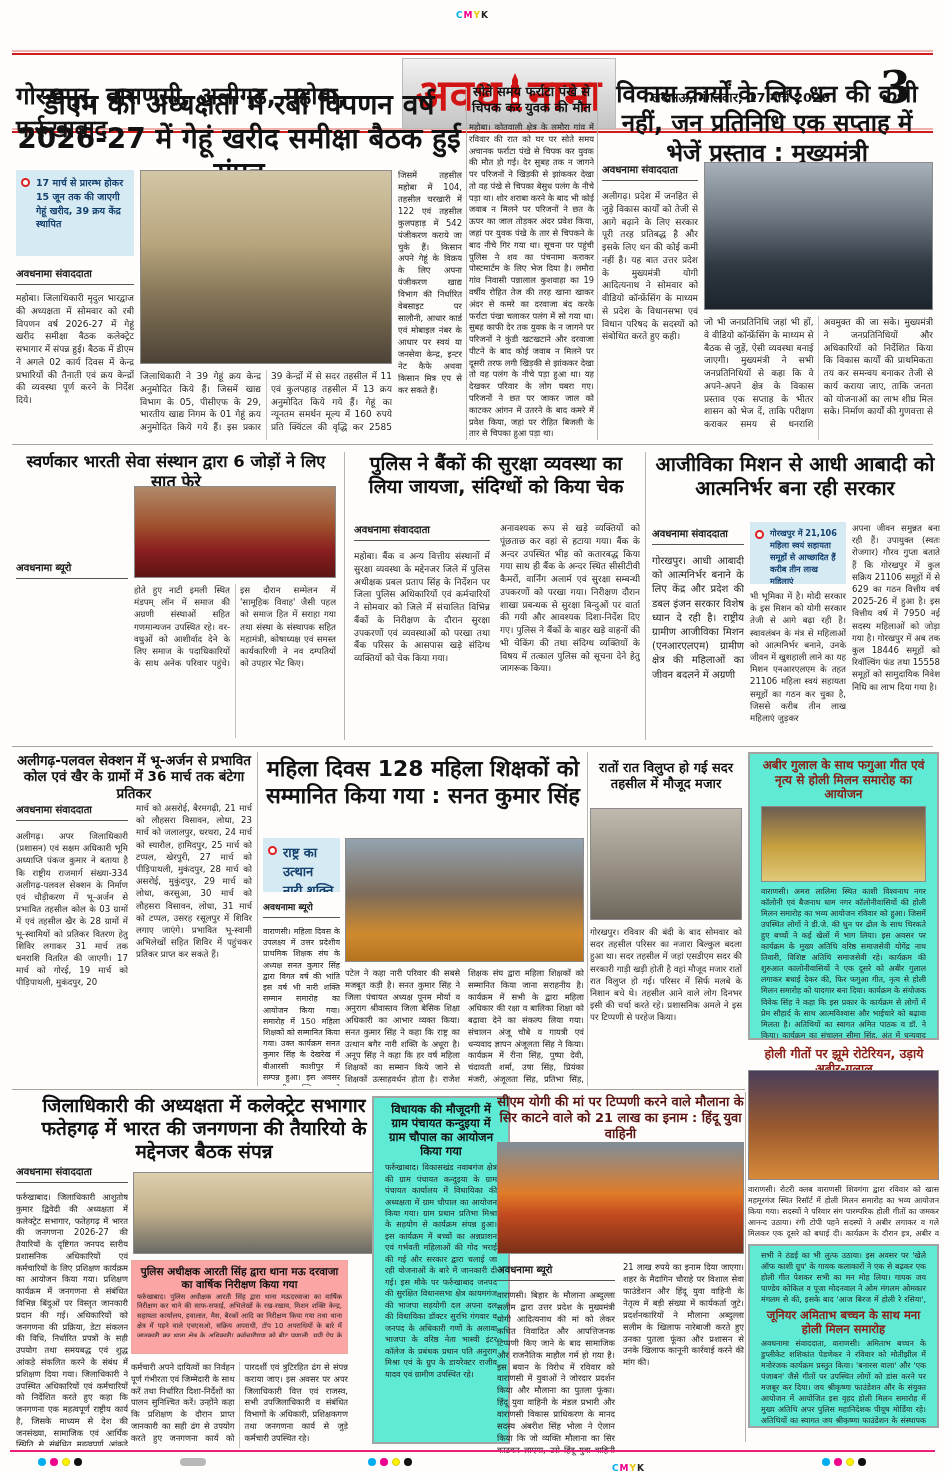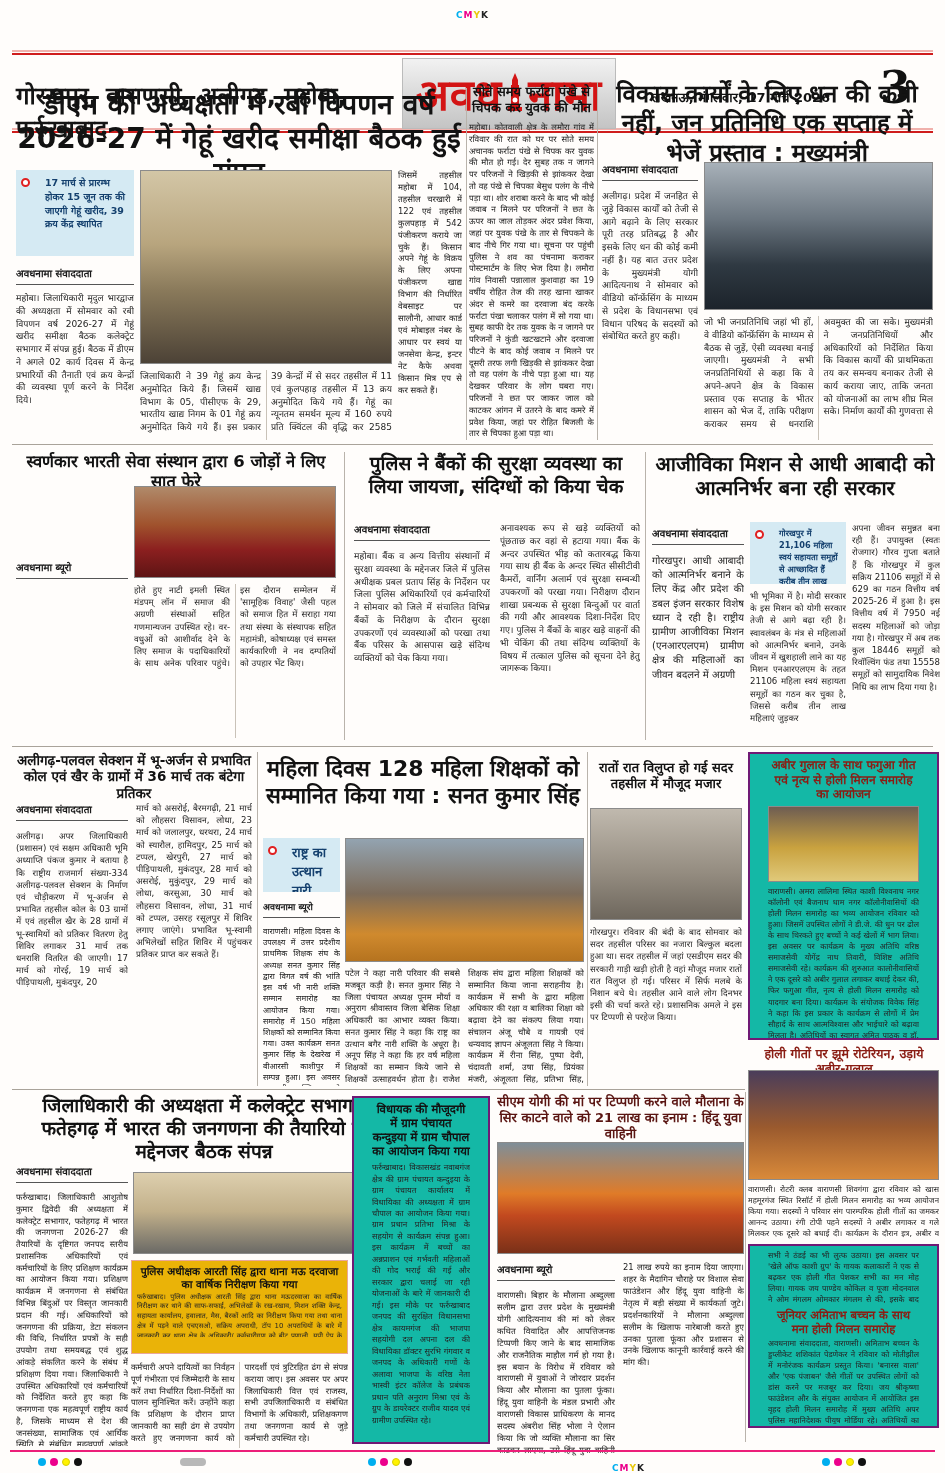--- a/index.html
+++ b/index.html
@@ -7,21 +7,21 @@
   .page { position:relative; width:945px; height:1473px; background:#fffdfb; margin:0 auto; overflow:hidden; }
 
   
   .hl { font-weight:800; color:#121212; text-align:center; line-height:1.22; }
   .hl-maroon { color:#8a1d14; }
   .byline { font-weight:700; font-size:10px; color:#1a1a1a; padding-bottom:4px; border-bottom:1px solid #555; }
   .body-txt { font-size:9px; line-height:1.42; text-align:justify; color:#232323; overflow:hidden; }
   .abs { position:absolute; }
 
   
-  .kicker { background:#d5eaf3; padding:6px 5px 6px 5px; display:flex; gap:15px; align-items:flex-start; overflow:hidden; }
+  .kicker { background:#d5eaf3; padding:6px 5px 6px 5px; display:flex; gap:6px; align-items:flex-start; overflow:hidden; }
   .kicker .ring { flex:0 0 auto; width:9px; height:9px; border:2.5px solid #e02020; border-radius:50%; margin-top:2px; background:#fff; }
   .kicker .ktxt { font-size:9.5px; font-weight:700; color:#14406e; line-height:1.45; }
 
   
   .photo { border:1px solid #8b8b8b; overflow:hidden; }
   .ph-meeting   { background:linear-gradient(180deg,#d3c6a6 0%,#b8a57e 38%,#8a7a5b 62%,#4c4236 100%); }
   .ph-vidconf   { background:linear-gradient(180deg,#a8b1b9 0%,#6b7680 38%,#2f3942 70%,#1c232b 100%); }
   .ph-wedding   { background:linear-gradient(180deg,#b08a6a 0%,#a0522d 42%,#8b1f1f 70%,#5e1414 100%); }
   .ph-award     { background:linear-gradient(180deg,#93a3b0 0%,#7d6c5a 45%,#d08a2e 78%,#b5731f 100%); }
   .ph-mazar     { background:linear-gradient(180deg,#c0b9ae 0%,#948c80 58%,#6e675d 100%); }
@@ -29,22 +29,22 @@
   .ph-rotary    { background:linear-gradient(180deg,#4a3d5a 0%,#9a5a2e 52%,#d98a3a 100%); }
   .ph-protest   { background:linear-gradient(180deg,#7f8e98 0%,#e07b28 46%,#c2491f 66%,#7a3018 100%); }
   .ph-census    { background:linear-gradient(180deg,#ddcfae 0%,#c2b08a 48%,#6b6a66 100%); }
 
   
   .vrule { position:absolute; width:1px; background:#b9b3ab; }
   .hrule { position:absolute; height:1px; background:#a9a39a; }
   .red-rule { position:absolute; left:12px; right:12px; height:2px; background:#cf1d1d; box-shadow:0 -3px 0 0 #f0b1ac; }
 
   
-  .redbox { border:2px solid #701a75; background:#14b8a6; padding:4px 18px; overflow:hidden; }
-  .pinkbox { background:#eab308; border:1px solid #eaa79b; padding:4px 5px; overflow:hidden; }
+  .redbox { border:2px solid #a3a3a3; background:#5eead4; padding:4px 11px; overflow:hidden; }
+  .pinkbox { background:#fca5a5; border:1px solid #eaa79b; padding:4px 5px; overflow:hidden; }
 
   
   .logo-plate { background:linear-gradient(180deg,#f2f2f2 0%,#d8d8d8 55%,#c4c4c4 100%); border:1px solid #bbb; display:flex; align-items:center; justify-content:center; gap:3px; }
   .logo-word { font-size:43px; font-weight:800; color:#d31414; letter-spacing:1px; }
 
   
   .cmyk-label span { font-weight:700; font-size:9px; letter-spacing:1px; }
   .c-c{color:#00aeef}.c-m{color:#ec008c}.c-y{color:#e8c80c}.c-k{color:#222}
   .dotrow { display:flex; gap:4px; }
   .dot { width:8px; height:8px; border-radius:50%; }
@@ -160,21 +160,21 @@
   <div class="abs byline" style="left:16px;top:1164px;width:112px;">अवधनामा संवाददाता</div>
   <div class="abs body-txt" style="left:16px;top:1192px;width:112px;height:254px;font-size:8.3px;">फर्रुखाबाद। जिलाधिकारी आशुतोष कुमार द्विवेदी की अध्यक्षता में कलेक्ट्रेट सभागार, फतेहगढ़ में भारत की जनगणना 2026-27 की तैयारियों के दृष्टिगत जनपद स्तरीय प्रशासनिक अधिकारियों एवं कर्मचारियों के लिए प्रशिक्षण कार्यक्रम का आयोजन किया गया। प्रशिक्षण कार्यक्रम में जनगणना से संबंधित विभिन्न बिंदुओं पर विस्तृत जानकारी प्रदान की गई। अधिकारियों को जनगणना की प्रक्रिया, डेटा संकलन की विधि, निर्धारित प्रपत्रों के सही उपयोग तथा समयबद्ध एवं शुद्ध आंकड़े संकलित करने के संबंध में प्रशिक्षण दिया गया। जिलाधिकारी ने उपस्थित अधिकारियों एवं कर्मचारियों को निर्देशित करते हुए कहा कि जनगणना एक महत्वपूर्ण राष्ट्रीय कार्य है, जिसके माध्यम से देश की जनसंख्या, सामाजिक एवं आर्थिक स्थिति से संबंधित महत्वपूर्ण आंकड़े प्राप्त होते हैं। अतः सभी अधिकारी एवं</div>
   <div class="abs photo ph-census" style="left:133px;top:1172px;width:260px;height:82px;"></div>
 
   <div class="abs pinkbox" style="left:131px;top:1260px;width:217px;height:94px;">
     <div class="hl" style="font-size:10.5px;">पुलिस अधीक्षक आरती सिंह द्वारा थाना मऊ दरवाजा का वार्षिक निरीक्षण किया गया</div>
     <div class="body-txt" style="font-size:6.9px;height:44px;margin-top:2px;">फर्रुखाबाद। पुलिस अधीक्षक आरती सिंह द्वारा थाना मऊदरवाजा का वार्षिक निरीक्षण कर थाने की साफ-सफाई, अभिलेखों के रख-रखाव, मिशन शक्ति केन्द्र, सहायता कार्यालय, हवालात, मैस, बैरकों आदि का निरीक्षण किया गया तथा थाना क्षेत्र में पड़ने वाले एचएसओ, सक्रिय अपराधी, टॉप 10 अपराधियों के बारे में जानकारी कर थाना क्षेत्र के अधिकारी/ कर्मचारीगण को बीट प्रणाली, यूपी ऐप के सम्बन्ध में आवश्यक दिशा निर्देश दिये गये।</div>
   </div>
   <div class="abs body-txt cols2" style="left:131px;top:1362px;width:217px;height:86px;font-size:8.3px;">कर्मचारी अपने दायित्वों का निर्वहन पूर्ण गंभीरता एवं जिम्मेदारी के साथ करें तथा निर्धारित दिशा-निर्देशों का पालन सुनिश्चित करें। उन्होंने कहा कि प्रशिक्षण के दौरान प्राप्त जानकारी का सही ढंग से उपयोग करते हुए जनगणना कार्य को पारदर्शी एवं त्रुटिरहित ढंग से संपन्न कराया जाए। इस अवसर पर अपर जिलाधिकारी वित्त एवं राजस्व, सभी उपजिलाधिकारी व संबंधित विभागों के अधिकारी, प्रशिक्षकगण तथा जनगणना कार्य से जुड़े कर्मचारी उपस्थित रहे।</div>
 
-  <div class="abs redbox" style="left:352px;top:1096px;width:138px;height:348px;">
+  <div class="abs redbox" style="left:372px;top:1096px;width:138px;height:348px;">
     <div class="hl" style="font-size:11.5px;">विधायक की मौजूदगी में ग्राम पंचायत कन्दुइया में ग्राम चौपाल का आयोजन किया गया</div>
     <div class="body-txt" style="font-size:8.1px;height:262px;margin-top:4px;">फर्रुखाबाद। विकासखंड नवाबगंज क्षेत्र की ग्राम पंचायत कन्दुइया के ग्राम पंचायत कार्यालय में विधायिका की अध्यक्षता में ग्राम चौपाल का आयोजन किया गया। ग्राम प्रधान प्रतिभा मिश्रा के सहयोग से कार्यक्रम संपन्न हुआ। इस कार्यक्रम में बच्चों का अन्नप्राशन एवं गर्भवती महिलाओं की गोद भराई की गई और सरकार द्वारा चलाई जा रही योजनाओं के बारे में जानकारी दी गई। इस मौके पर फर्रुखाबाद जनपद की सुरक्षित विधानसभा क्षेत्र कायमगंज की भाजपा सहयोगी दल अपना दल की विधायिका डॉक्टर सुरभि गंगवार व जनपद के अधिकारी गणों के अलावा भाजपा के वरिष्ठ नेता भास्वी इंटर कॉलेज के प्रबंधक प्रधान पति अनुराग मिश्रा एवं के ग्रुप के डायरेक्टर राजीव यादव एवं ग्रामीण उपस्थित रहे।</div>
   </div>
 
   <div class="abs hl hl-maroon" style="left:497px;top:1094px;width:247px;font-size:13px;color:#5a1512;">सीएम योगी की मां पर टिप्पणी करने वाले मौलाना के सिर काटने वाले को 21 लाख का इनाम : हिंदू युवा वाहिनी</div>
   <div class="abs photo ph-protest" style="left:497px;top:1142px;width:247px;height:112px;"></div>
   <div class="abs byline" style="left:497px;top:1262px;width:118px;">अवधनामा ब्यूरो</div>
   <div class="abs body-txt" style="left:497px;top:1290px;width:118px;height:166px;font-size:8.4px;">वाराणसी। बिहार के मौलाना अब्दुल्ला सलीम द्वारा उत्तर प्रदेश के मुख्यमंत्री योगी आदित्यनाथ की मां को लेकर कथित विवादित और आपत्तिजनक टिप्पणी किए जाने के बाद सामाजिक और राजनैतिक माहौल गर्म हो गया है। इस बयान के विरोध में रविवार को वाराणसी में युवाओं ने जोरदार प्रदर्शन किया और मौलाना का पुतला फूंका। हिंदू युवा वाहिनी के मंडल प्रभारी और वाराणसी विकास प्राधिकरण के मानद सदस्य अंबरीश सिंह भोला ने ऐलान किया कि जो व्यक्ति मौलाना का सिर काटकर लाएगा, उसे हिंदू युवा वाहिनी की ओर से</div>
   <div class="abs body-txt" style="left:623px;top:1262px;width:121px;height:194px;font-size:8.4px;">21 लाख रुपये का इनाम दिया जाएगा। शहर के मैदागिन चौराहे पर विशाल सेवा फाउंडेशन और हिंदू युवा वाहिनी के नेतृत्व में बड़ी संख्या में कार्यकर्ता जुटे। प्रदर्शनकारियों ने मौलाना अब्दुल्ला सलीम के खिलाफ नारेबाजी करते हुए उनका पुतला फूंका और प्रशासन से उनके खिलाफ कानूनी कार्रवाई करने की मांग की।</div>
 

